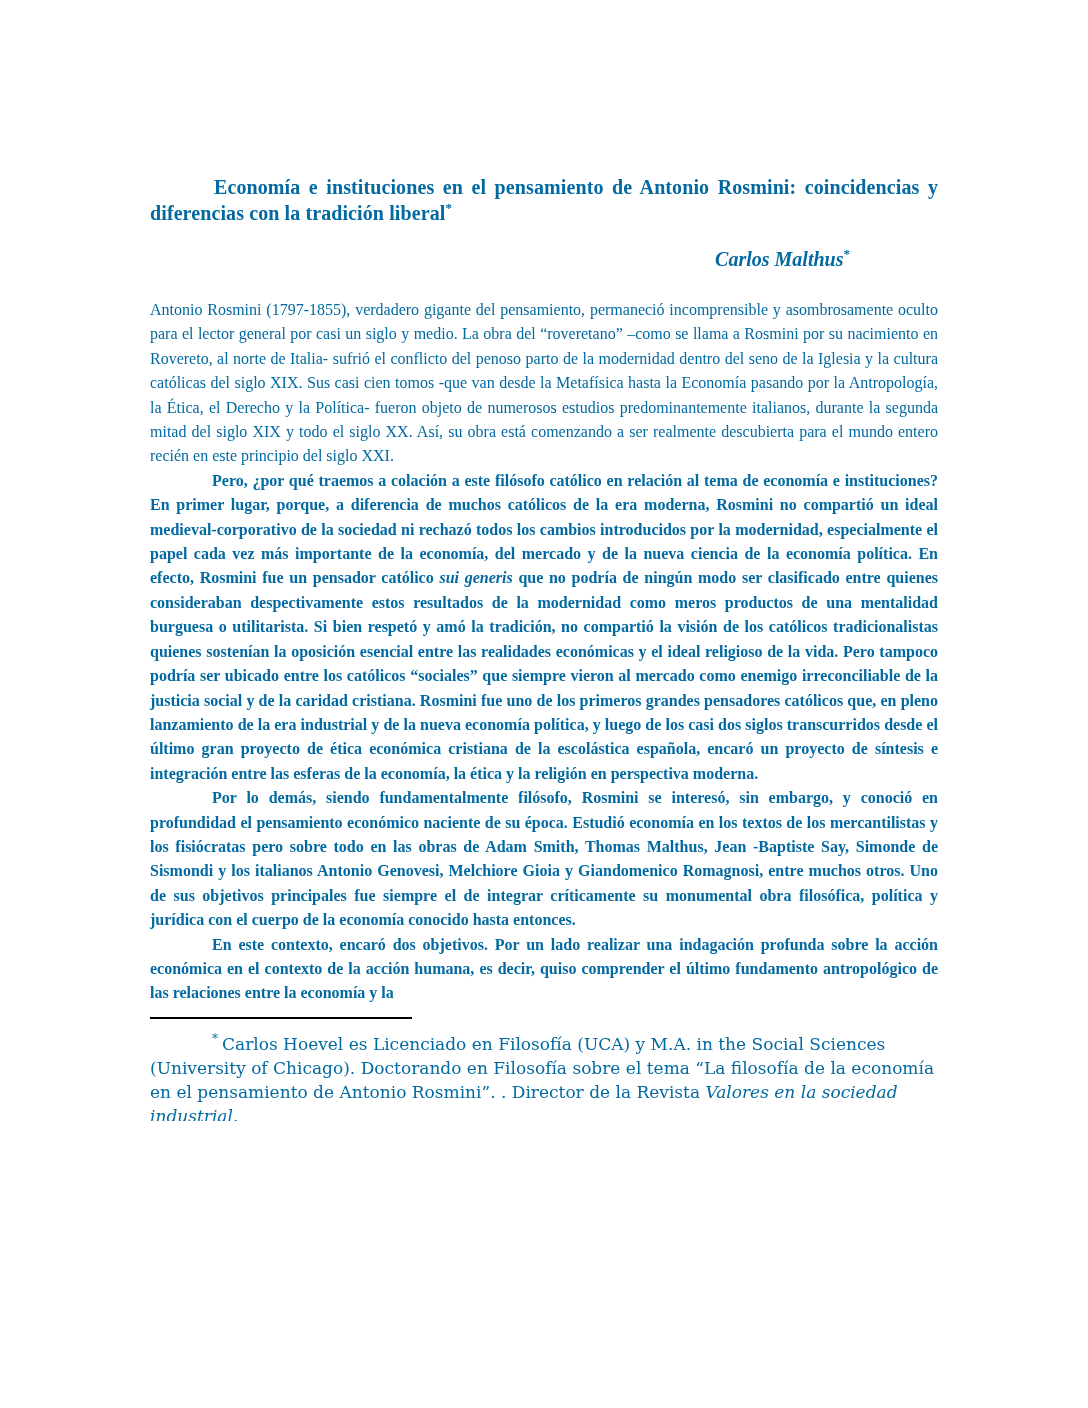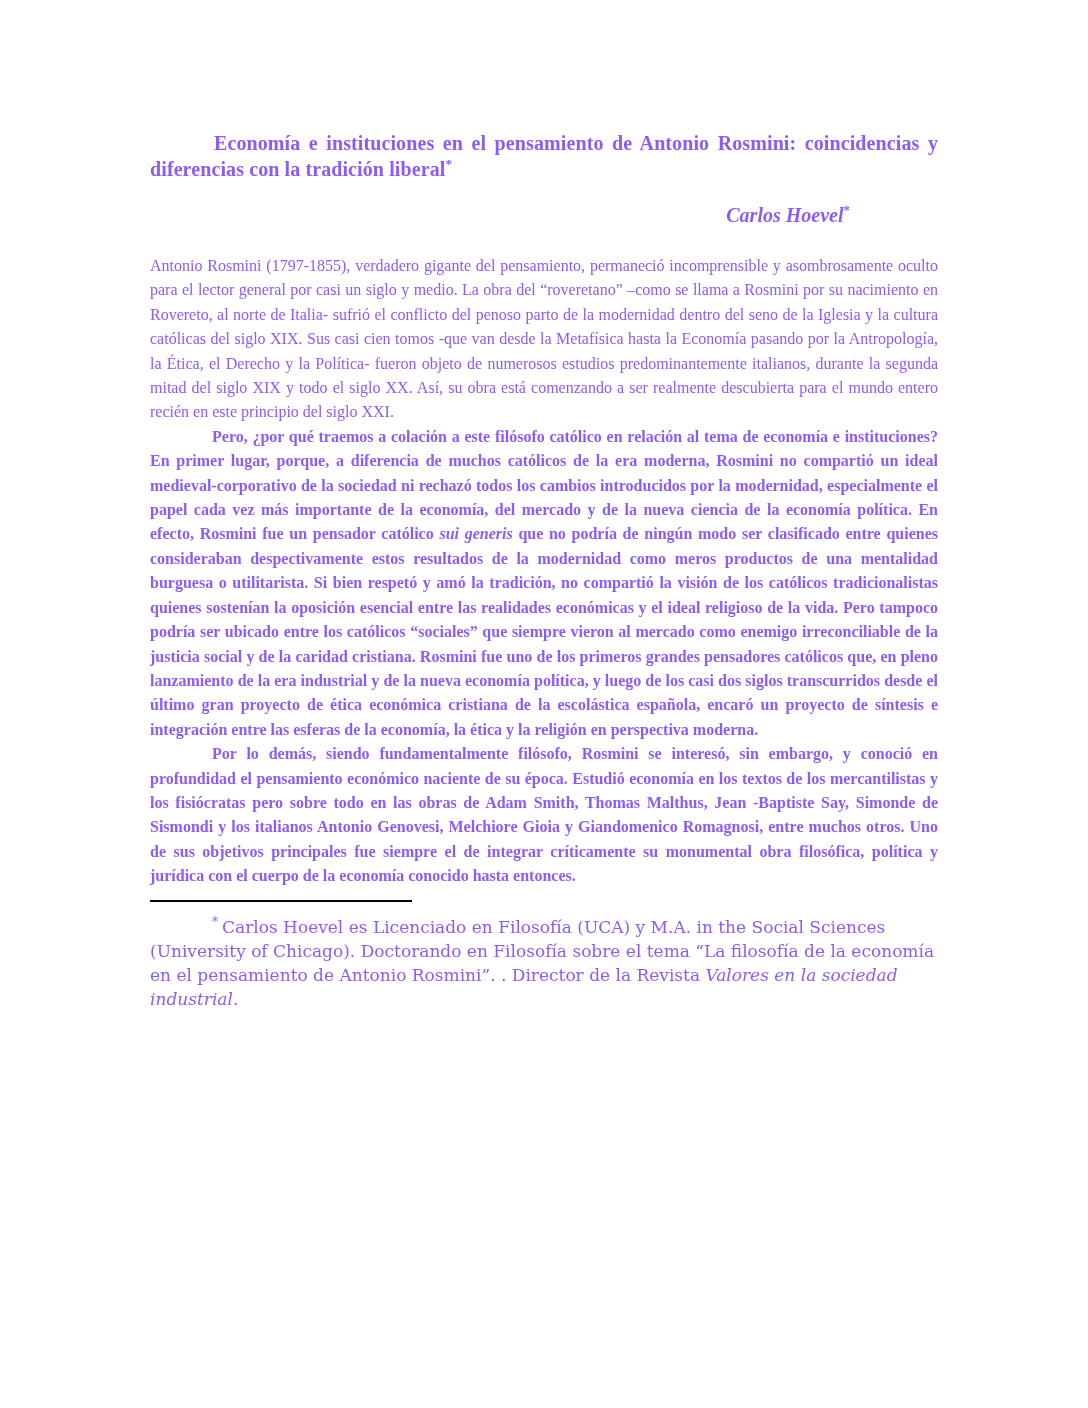--- a/index.html
+++ b/index.html
@@ -5,23 +5,24 @@
   html, body {
     margin: 0;
     padding: 0;
     background: #ffffff;
   }
   .page {
     position: relative;
     width: 1088px;
     height: 1077px;
     background: #ffffff;
-    color: #8b5cf6;
+    color: #0369a1;
     overflow: hidden;
     font-family: "Liberation Serif", serif;
+    margin-top: 44px;
   }
   .content {
     position: absolute;
     left: 150px;
     top: 131px;
     width: 788px;
   }
   .doc-title {
     margin: 0;
     font-size: 20px;
@@ -96,26 +97,27 @@
   }
 </style>
 </head>
 <body>
 
 <div class="page">
   <div class="content">
 
     <h1 class="doc-title"><span>Economía e instituciones en el pensamiento de Antonio Rosmini: coincidencias y diferencias con la tradición liberal</span><sup>*</sup></h1>
 
-    <p class="author-line"><span>Carlos Hoevel</span><sup>*</sup></p>
+    <p class="author-line"><span>Carlos Malthus</span><sup>*</sup></p>
 
     <div class="body-text">
       <p>Antonio Rosmini (1797-1855), verdadero gigante del pensamiento, permaneció incomprensible y asombrosamente oculto para el lector general por casi un siglo y medio. La obra del “roveretano” –como se llama a Rosmini por su nacimiento en Rovereto, al norte de Italia- sufrió el conflicto del penoso parto de la modernidad dentro del seno de la Iglesia y la cultura católicas del siglo XIX. Sus casi cien tomos -que van desde la Metafísica hasta la Economía pasando por la Antropología, la Ética, el Derecho y la Política- fueron objeto de numerosos estudios predominantemente italianos, durante la segunda mitad del siglo XIX y todo el siglo XX. Así, su obra está comenzando a ser realmente descubierta para el mundo entero recién en este principio del siglo XXI.</p>
       <p class="indent"><span>Pero, ¿por qué traemos a colación a este filósofo católico en relación al tema de economía e instituciones? En primer lugar, porque, a diferencia de muchos católicos de la era moderna, Rosmini no compartió un ideal medieval-corporativo de la sociedad ni rechazó todos los cambios introducidos por la modernidad, especialmente el papel cada vez más importante de la economía, del mercado y de la nueva ciencia de la economía política. En efecto, Rosmini fue un pensador católico </span><em>sui generis</em><span> que no podría de ningún modo ser clasificado entre quienes consideraban despectivamente estos resultados de la modernidad como meros productos de una mentalidad burguesa o utilitarista. Si bien respetó y amó la tradición, no compartió la visión de los católicos tradicionalistas quienes sostenían la oposición esencial entre las realidades económicas y el ideal religioso de la vida. Pero tampoco podría ser ubicado entre los católicos “sociales” que siempre vieron al mercado como enemigo irreconciliable de la justicia social y de la caridad cristiana. Rosmini fue uno de los primeros grandes pensadores católicos que, en pleno lanzamiento de la era industrial y de la nueva economía política, y luego de los casi dos siglos transcurridos desde el último gran proyecto de ética económica cristiana de la escolástica española, encaró un proyecto de síntesis e integración entre las esferas de la economía, la ética y la religión en perspectiva moderna.</span></p>
       <p class="indent">Por lo demás, siendo fundamentalmente filósofo, Rosmini se interesó, sin embargo, y conoció en profundidad el pensamiento económico naciente de su época. Estudió economía en los textos de los mercantilistas y los fisiócratas pero sobre todo en las obras de Adam Smith, Thomas Malthus, Jean -Baptiste Say, Simonde de Sismondi y los italianos Antonio Genovesi, Melchiore Gioia y Giandomenico Romagnosi, entre muchos otros.  Uno de sus objetivos principales fue siempre el de integrar críticamente su monumental obra filosófica, política y jurídica con el cuerpo de la economía conocido hasta entonces.</p>
+      <p class="indent">En este contexto, encaró dos objetivos. Por un lado realizar una indagación profunda sobre la acción económica en el contexto de la acción humana, es decir, quiso comprender el último fundamento antropológico de las relaciones entre la economía y la</p>
     </div>
 
     <div class="footnotes">
       <div class="fn-rule"></div>
       <p><sup>*</sup><span>Carlos Hoevel es Licenciado en Filosofía (UCA) y M.A. in the Social Sciences (University of Chicago). Doctorando en Filosofía sobre el tema “La filosofía de la economía en el pensamiento de Antonio Rosmini”. . Director de la Revista </span><em>Valores en la sociedad industrial</em><span>.</span></p>
     </div>
 
   </div>
 </div>
 

